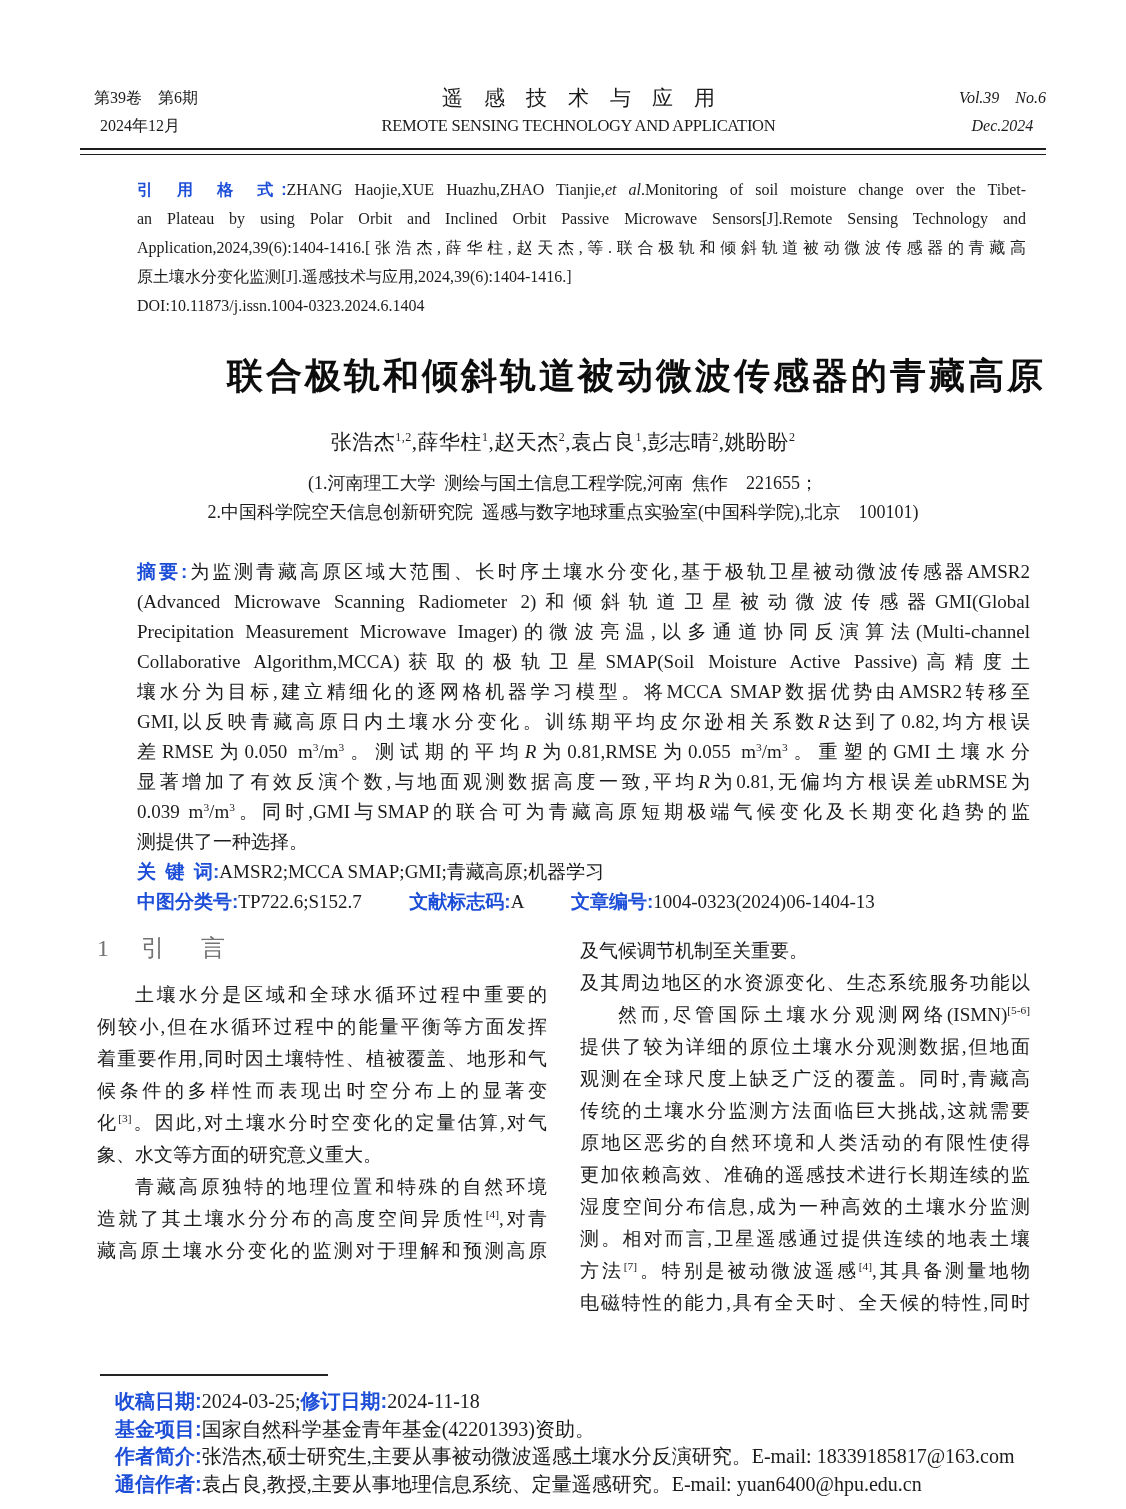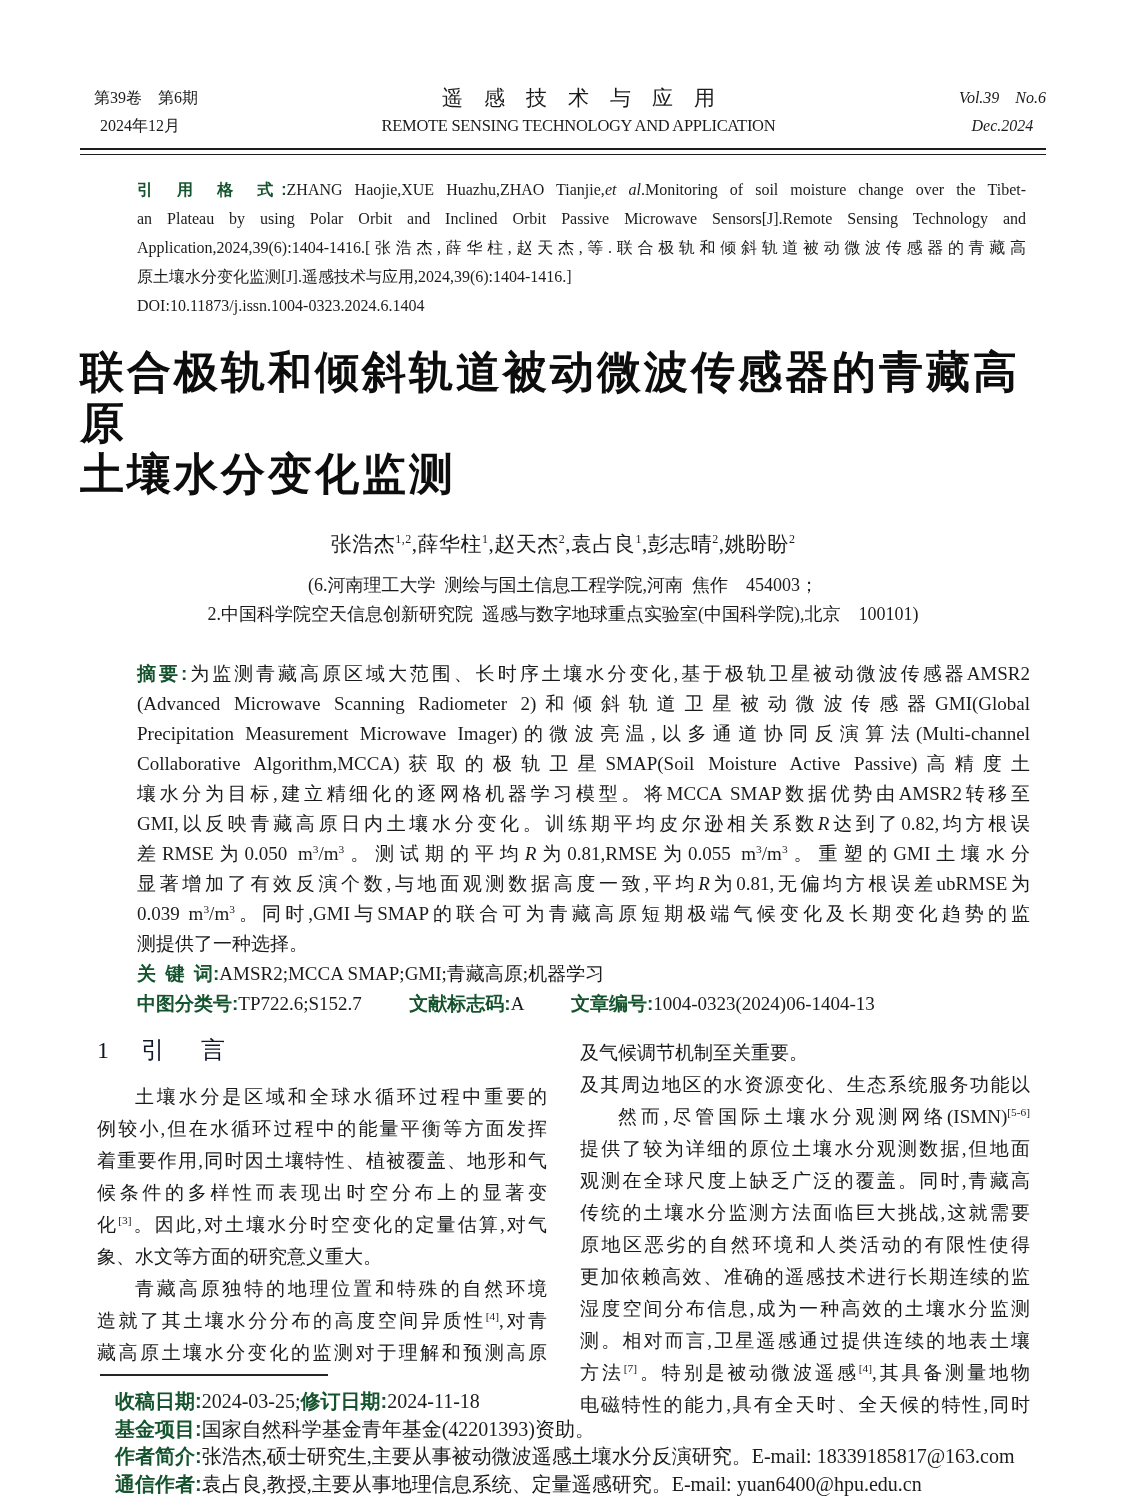--- a/index.html
+++ b/index.html
@@ -3,53 +3,53 @@
 <meta charset="utf-8">
 <style>
   html,body{margin:0;padding:0;background:#e8e8e8;}
   .page{
     position:relative;width:1126px;height:1509px;margin:0 auto;background:#ffffff;
     color:#1b1b1b;font-family:"Liberation Serif","DejaVu Serif",serif;
     box-sizing:border-box;padding:84px 80px 0 80px;overflow:hidden;
   }
   sup{font-size:0.6em;vertical-align:super;line-height:0;}
   em{font-style:italic;}
-  strong{font-family:"Liberation Sans","DejaVu Sans",sans-serif;font-weight:700;color:#14532d;}
+  strong{font-family:"Liberation Sans","DejaVu Sans",sans-serif;font-weight:700;color:#1d4ed8;}
   .jl{text-align:justify;text-align-last:justify;}
 
   
   .jh{display:flex;justify-content:space-between;align-items:flex-start;}
   .jh-left{font-size:16px;line-height:28px;padding-left:14px;white-space:nowrap;}
   .jh-left div:last-child{padding-left:6px;}
   .jh-center{flex:1;text-align:center;}
   .jh-cn{font-size:21px;line-height:28px;}
   .jh-en{font-size:16.5px;line-height:28px;letter-spacing:-0.3px;}
   .jh-right{font-size:16px;line-height:28px;font-style:italic;text-align:center;white-space:nowrap;}
   .double-rule{margin-top:8px;height:4px;border-top:2.5px solid #1d1d1d;border-bottom:1.5px solid #1d1d1d;}
 
   
   .citation{margin:20px 20px 0 57px;font-size:16px;line-height:29px;}
   .cl{min-height:29px;}
 
   
-  .title{margin:30px 0 0 0;font-family:Liberation Mono, monospace;
-         font-weight:700;font-size:44px;line-height:51px;text-align:left;
+  .title{margin:30px 0 0 0;font-family:Liberation Sans, sans-serif;
+         font-weight:700;font-size:36px;line-height:51px;text-align:right;
          letter-spacing:3px;color:#0d0d0d;}
   .authors{margin-top:26px;text-align:center;font-size:21px;line-height:30px;letter-spacing:0.5px;}
   .authors sup{font-size:12px;}
   .affils{margin-top:12px;text-align:center;font-size:18px;line-height:29px;}
 
   
   .abstract{margin:30px 16px 0 57px;font-size:19px;line-height:30px;}
   .al{min-height:30px;}
 
   
   .columns{display:flex;gap:33px;margin:12px 16px 0 17px;}
   .col{width:450px;box-sizing:border-box;}
-  .sec{margin:2px 0 14px 0;font-size:24px;font-weight:400;line-height:34px;color:#0f172a;}
+  .sec{margin:2px 0 14px 0;font-size:24px;font-weight:400;line-height:34px;color:#737373;}
   .sec-num{display:inline-block;}
   .sec-title{display:inline-block;margin-left:26px;letter-spacing:6px;}
   .bl{font-size:19px;line-height:32px;min-height:32px;}
   .ind{text-indent:2em;}
   .rcol{padding-top:6px;}
 
   
   .footer-area{position:absolute;left:100px;right:80px;top:1374px;}
   .fn-rule{width:228px;border-top:2px solid #242424;}
   .fn-lines{margin-top:12px;padding-left:15px;font-size:20px;line-height:27.5px;}
@@ -80,27 +80,26 @@
   <section class="citation">
     <div class="cl jl"><strong>引 用 格 式:</strong>ZHANG Haojie,XUE Huazhu,ZHAO Tianjie,<em>et al</em>.Monitoring of soil moisture change over the Tibet-</div>
     <div class="cl jl">an Plateau by using Polar Orbit and Inclined Orbit Passive Microwave Sensors[J].Remote Sensing Technology and</div>
     <div class="cl jl">Application,2024,39(6):1404-1416.[张浩杰,薛华柱,赵天杰,等.联合极轨和倾斜轨道被动微波传感器的青藏高</div>
     <div class="cl">原土壤水分变化监测[J].遥感技术与应用,2024,39(6):1404-1416.]</div>
     <div class="cl">DOI:10.11873/j.issn.1004-0323.2024.6.1404</div>
   </section>
 
   <h1 class="title">
     <div>联合极轨和倾斜轨道被动微波传感器的青藏高原</div>
-    <div>土壤水分变化监测</div>
   </h1>
 
   <div class="authors">张浩杰<sup>1,2</sup>,薛华柱<sup>1</sup>,赵天杰<sup>2</sup>,袁占良<sup>1</sup>,彭志晴<sup>2</sup>,姚盼盼<sup>2</sup></div>
 
   <div class="affils">
-    <div>(6.河南理工大学 测绘与国土信息工程学院,河南 焦作　454003；</div>
+    <div>(1.河南理工大学 测绘与国土信息工程学院,河南 焦作　221655；</div>
     <div>2.中国科学院空天信息创新研究院 遥感与数字地球重点实验室(中国科学院),北京　100101)</div>
   </div>
 
   <section class="abstract">
     <div class="al jl"><strong>摘要:</strong>为监测青藏高原区域大范围、长时序土壤水分变化,基于极轨卫星被动微波传感器AMSR2</div>
     <div class="al jl">(Advanced Microwave Scanning Radiometer 2)和倾斜轨道卫星被动微波传感器GMI(Global</div>
     <div class="al jl">Precipitation Measurement Microwave Imager)的微波亮温,以多通道协同反演算法(Multi-channel</div>
     <div class="al jl">Collaborative Algorithm,MCCA)获取的极轨卫星SMAP(Soil Moisture Active Passive)高精度土</div>
     <div class="al jl">壤水分为目标,建立精细化的逐网格机器学习模型。将MCCA SMAP数据优势由AMSR2转移至</div>
     <div class="al jl">GMI,以反映青藏高原日内土壤水分变化。训练期平均皮尔逊相关系数<em>R</em>达到了0.82,均方根误</div>

